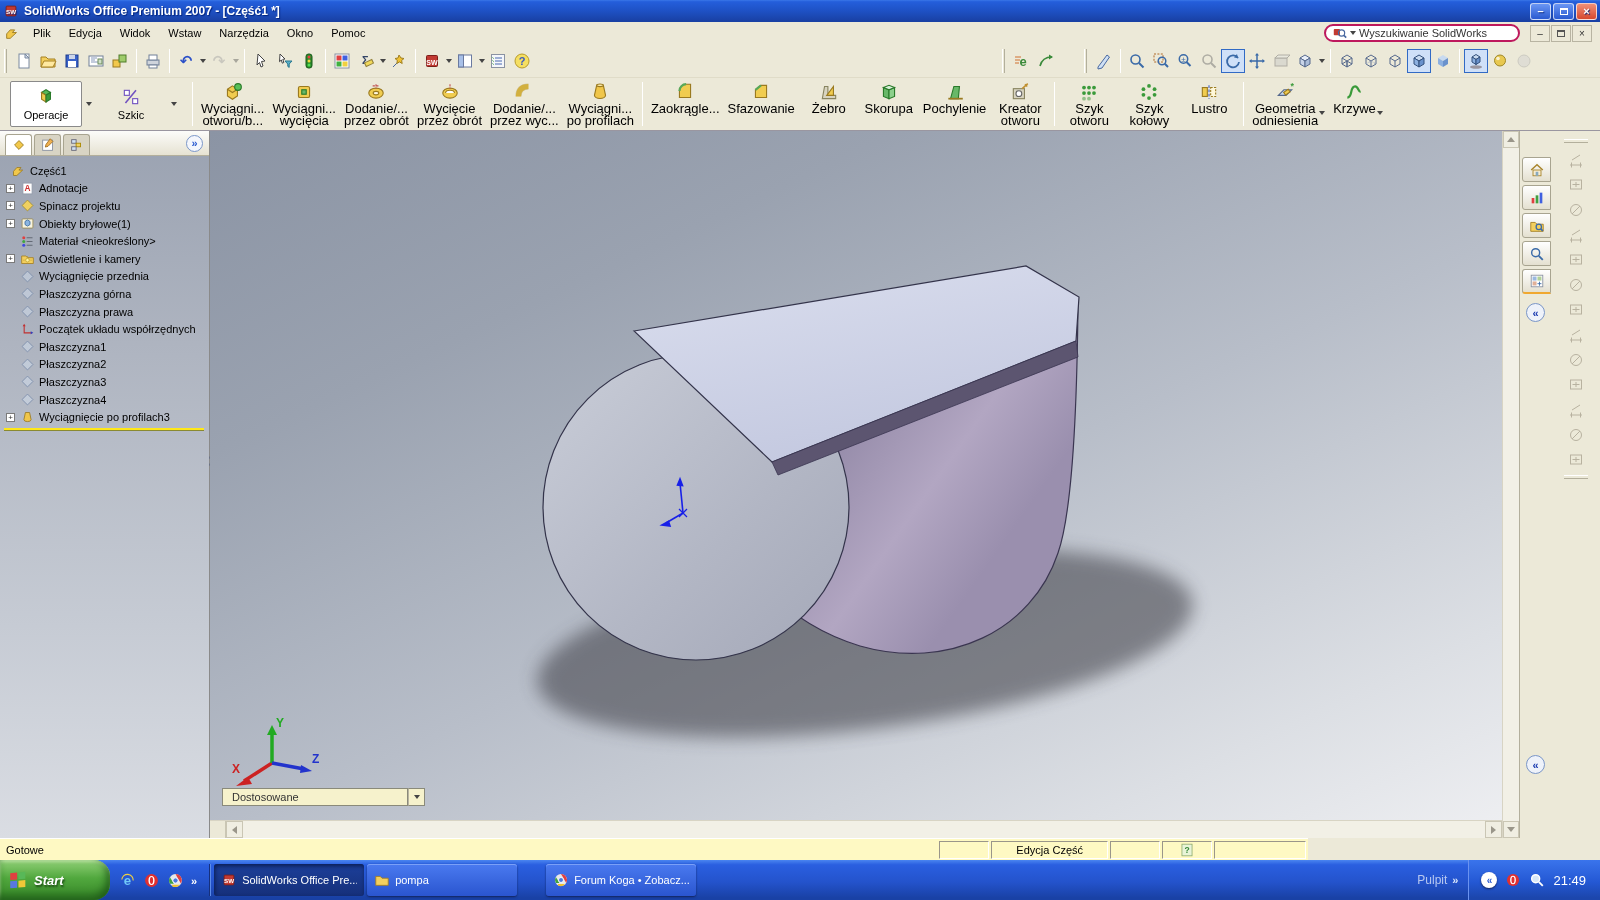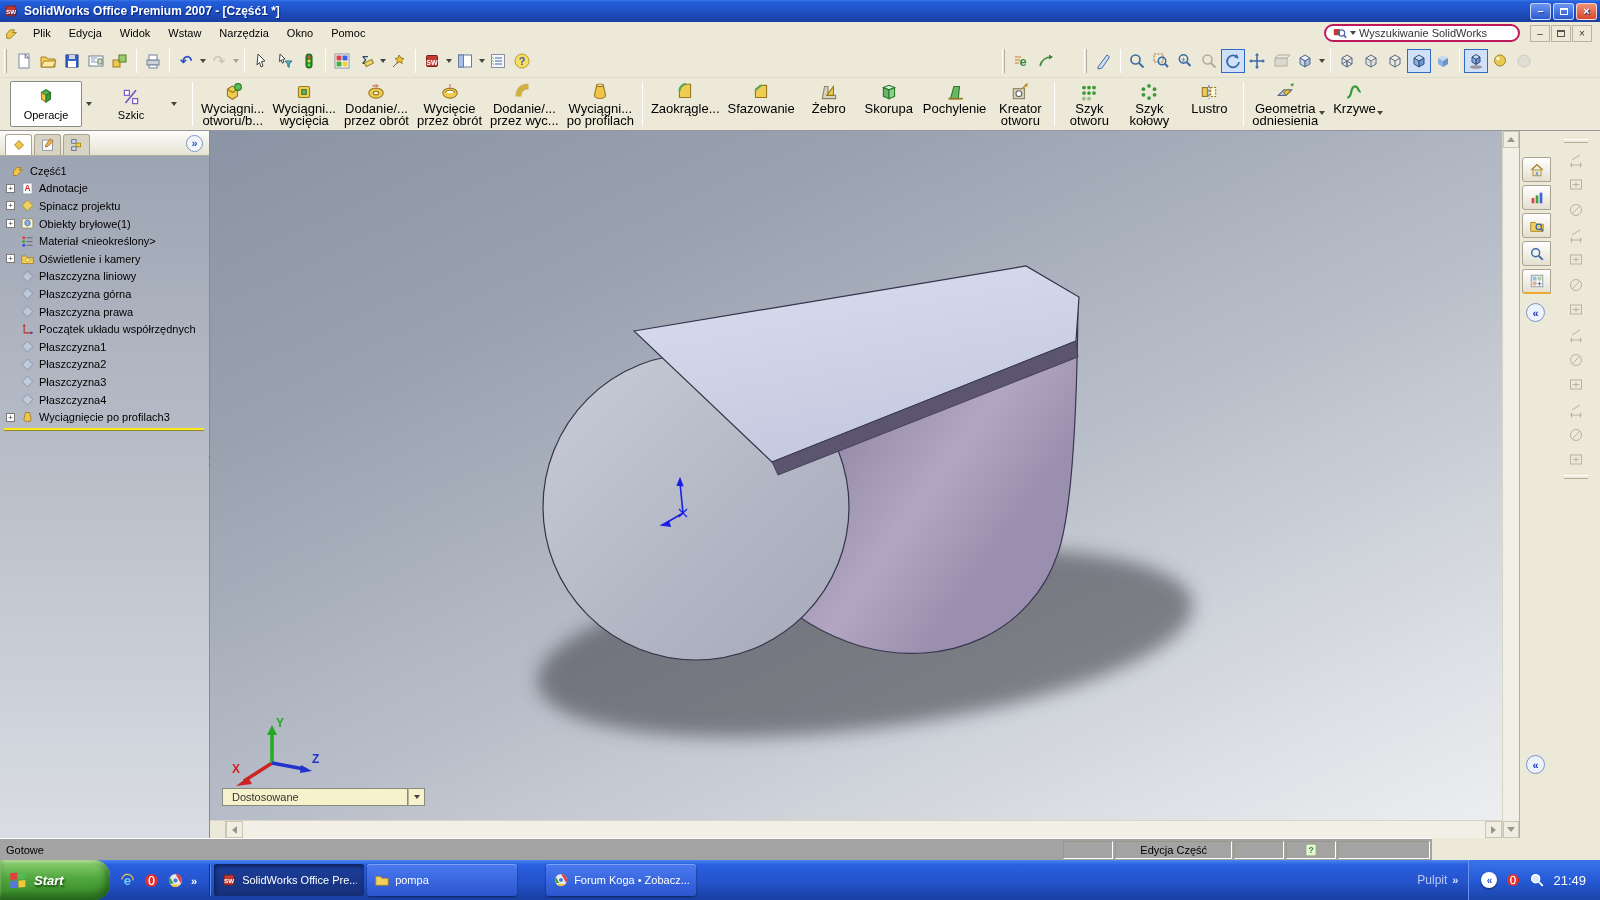--- a/index.html
+++ b/index.html
@@ -97,21 +97,21 @@
     border-radius:3px 0 0 3px; display:flex; align-items:center; justify-content:center; }
   .tp-tab.active { border-bottom:2px solid #f0a830; }
   .tp-collapse { width:19px; height:19px; margin-top:6px; margin-left:4px; border-radius:50%; border:1px solid #7a96c8;
     color:#1a3ab0; background:#eef2fa; display:flex; align-items:center; justify-content:center; font-weight:bold; font-size:11px; }
   .tp-collapse.lower { position:absolute; left:6px; top:624px; margin:0; }
   .tp-strip { position:absolute; right:12px; top:8px; display:flex; flex-direction:column; gap:5px; align-items:center; }
   .hgrip { width:24px; height:4px; border-top:1px solid #fff; border-bottom:1px solid #b3af9c; margin-bottom:2px; }
   .tp-strip .tbi { width:20px; height:20px; }
 
   
-  .statusbar { position:absolute; left:0; top:838px; width:1432px; height:22px; background:#a3a3a3;
+  .statusbar { position:absolute; left:0; top:838px; width:1308px; height:22px; background:#fef9c3;
     border-top:1px solid #fff; display:flex; align-items:center; color:#000; }
   .statusbar .ready { padding-left:6px; }
   .sfield { height:18px; border:1px solid; border-color:#9a968a #ffffff #ffffff #9a968a; display:flex; align-items:center; justify-content:center; padding:0 24px; margin-left:2px; }
 
   
   .taskbarxp { position:absolute; left:0; top:860px; width:1600px; height:40px;
     background:linear-gradient(180deg,#4a85f0 0%,#2a5fe0 12%,#2453cc 55%,#1941a5 95%); display:flex; align-items:center; }
   .startbtn { height:40px; width:110px; border-radius:0 16px 16px 0;
     background:linear-gradient(180deg,#92d178 0%,#51a83e 45%,#3d8f2d 85%);
     box-shadow:inset -3px -4px 8px #1f5c18, inset 0 2px 3px #c8f0b0;
@@ -773,21 +773,21 @@
         </span>
         <span>Oświetlenie i kamery</span>
       </div>
     <div class="trow">
         <span class="no-expand"></span>
         <span class="ticon">
           <svg viewBox="0 0 18 18" width="15" height="15">
             <path d="M9,2.5 L15.5,9 9,15.5 2.5,9 Z" fill="rgba(215,228,244,0.45)" stroke="#7a8aa8"></path>
           </svg>
         </span>
-        <span>Płaszczyzna liniowy</span>
+        <span>Wyciągnięcie przednia</span>
       </div>
     <div class="trow">
         <span class="no-expand"></span>
         <span class="ticon">
           <svg viewBox="0 0 18 18" width="15" height="15">
             <path d="M9,2.5 L15.5,9 9,15.5 2.5,9 Z" fill="rgba(215,228,244,0.45)" stroke="#7a8aa8"></path>
           </svg>
         </span>
         <span>Płaszczyzna górna</span>
       </div>

